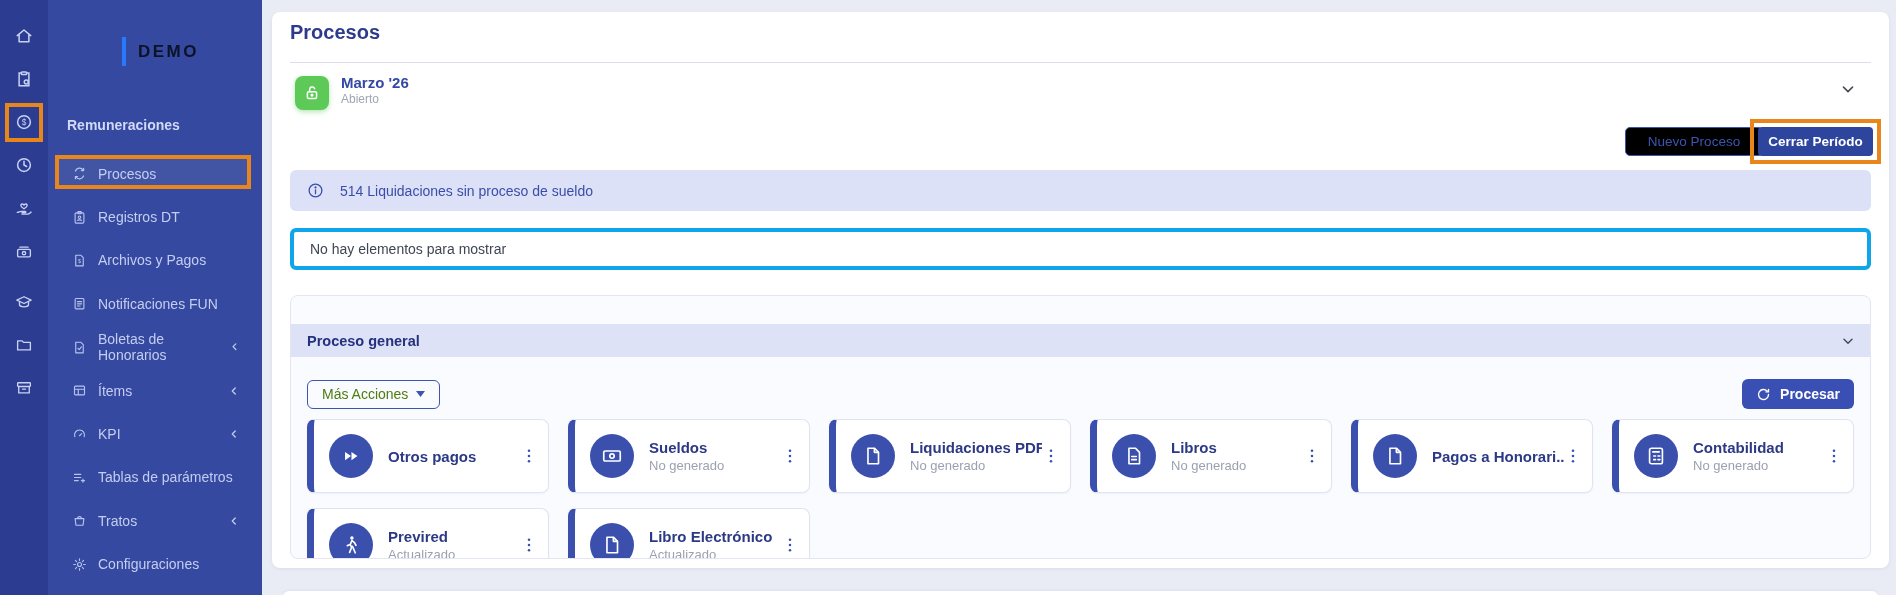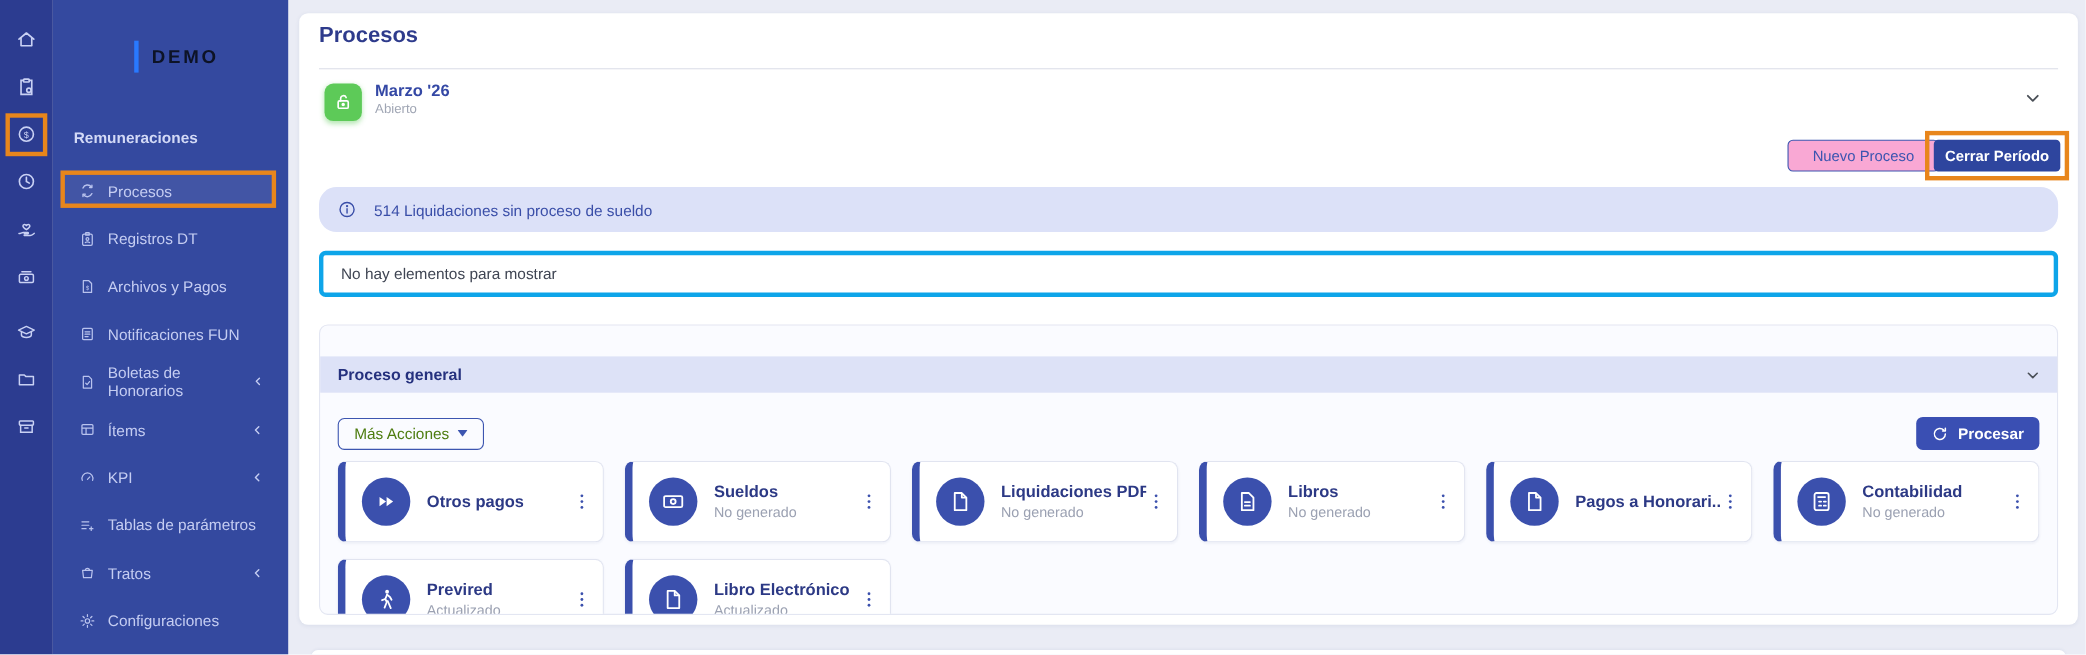--- a/index.html
+++ b/index.html
@@ -29,25 +29,25 @@
   .main-card { position:absolute; left:272px; top:12px; width:1617px; height:556px; background:#fff; border-radius:8px; box-shadow:0 1px 4px rgba(40,60,120,.08); z-index:1; }
   .page-title { position:absolute; left:18px; top:9px; font-size:20px; font-weight:bold; color:#2e3b8c; }
   .title-divider { position:absolute; left:18px; top:50px; width:1581px; height:1px; background:#dcdfe9; }
 
   .period-row { position:absolute; left:18px; top:60px; width:1581px; height:42px; cursor:pointer; }
   .period-ic { position:absolute; left:5px; top:4px; width:34px; height:34px; background:#5dca58; border-radius:8px; color:#fff; display:flex; align-items:center; justify-content:center; box-shadow:0 2px 5px rgba(93,202,88,.45); }
   .period-name { position:absolute; left:51px; top:2px; font-size:15px; font-weight:bold; color:#3448a5; }
   .period-status { position:absolute; left:51px; top:20px; font-size:12px; color:#a0a6b4; }
   .period-chev { position:absolute; right:14px; top:8px; width:18px; height:18px; color:#4a4f57; }
 
-  .btn-row-nuevo { position:absolute; left:1353px; top:115px; width:138px; height:29px; background:#f9a8d4; border:1px solid #3c55b0; border-radius:5px; color:#3c55b0; font-size:13.5px; font-family:inherit; cursor:pointer; }
+  .btn-row-nuevo { position:absolute; left:1353px; top:115px; width:138px; height:29px; background:#000000; border:1px solid #3c55b0; border-radius:5px; color:#3c55b0; font-size:13.5px; font-family:inherit; cursor:pointer; }
   .hl-wrap { position:absolute; left:1478px; top:107px; border:4px solid #e8861c; padding:4px; }
   .btn-cerrar { width:115px; height:29px; background:#2e459e; border:none; border-radius:4px; color:#fff; font-size:13.5px; font-weight:bold; font-family:inherit; cursor:pointer; }
 
-  .info-banner { position:absolute; left:18px; top:158px; width:1581px; height:41px; background:#dce1f8; border-radius:16px; display:flex; align-items:center; padding-left:17px; color:#3a4ea8; font-size:14px; }
+  .info-banner { position:absolute; left:18px; top:158px; width:1581px; height:41px; background:#dce1f8; border-radius:6px; display:flex; align-items:center; padding-left:17px; color:#3a4ea8; font-size:14px; }
   .info-ic { width:17px; height:17px; margin-right:16px; color:#3a4ea8; }
 
   .empty-box { position:absolute; left:18px; top:216px; width:1581px; height:42px; border:4px solid #0ea5e9; border-radius:6px; display:flex; align-items:center; padding-left:16px; color:#3f4553; font-size:14px; background:#fff; }
 
   .pg-panel { position:absolute; left:18px; top:283px; width:1581px; height:264px; border:1px solid #e3e6f2; border-radius:8px; background:#fafbff; overflow:hidden; }
   .pg-header { height:33px; background:#dde2f7; display:flex; align-items:center; padding:0 14px 0 16px; cursor:pointer;margin-top:28px; }
   .pg-title { font-size:14.5px; font-weight:bold; color:#25317e; }
   .pg-chev { margin-left:auto; width:16px; height:16px; color:#4a4f57; }
   .pg-body { padding:22px 16px 8px 16px; }
   .actions-row { display:flex; align-items:center; justify-content:space-between; margin-bottom:10px; }

